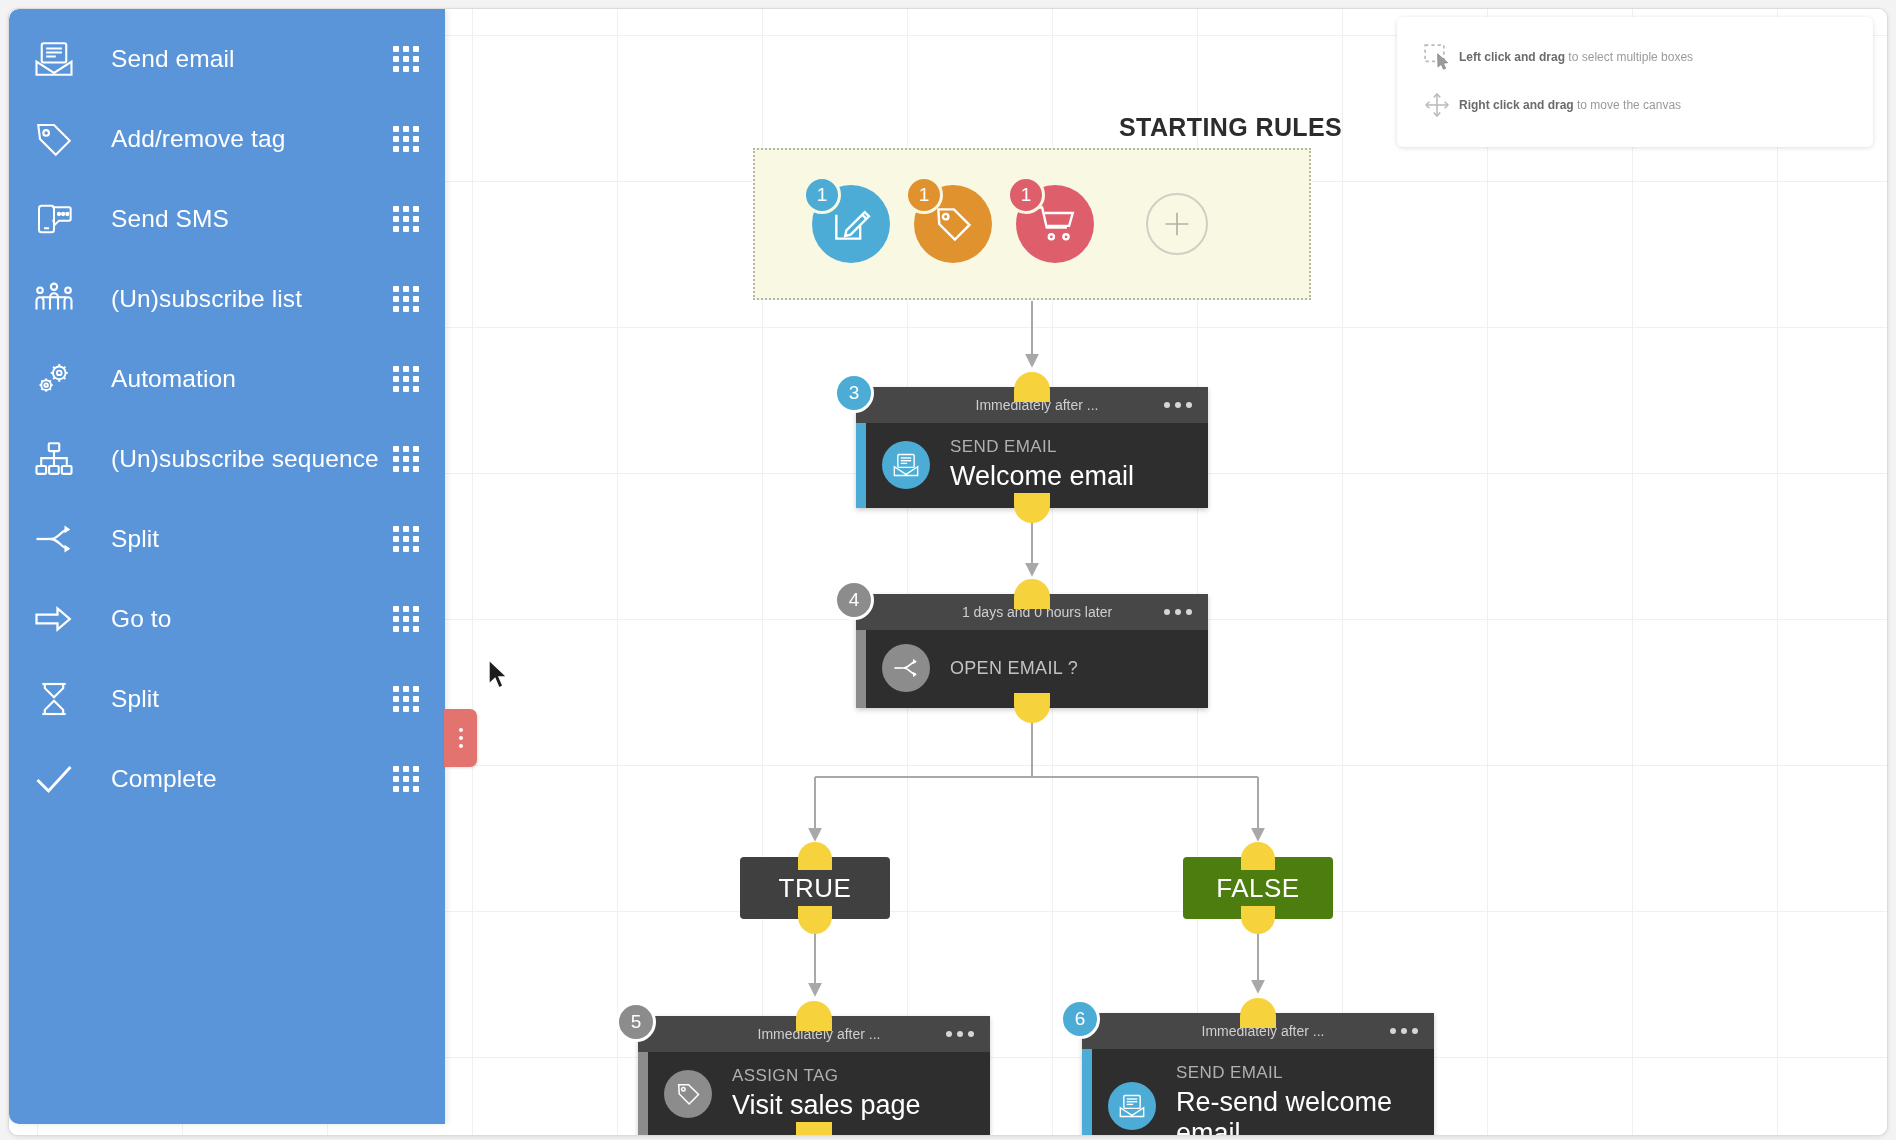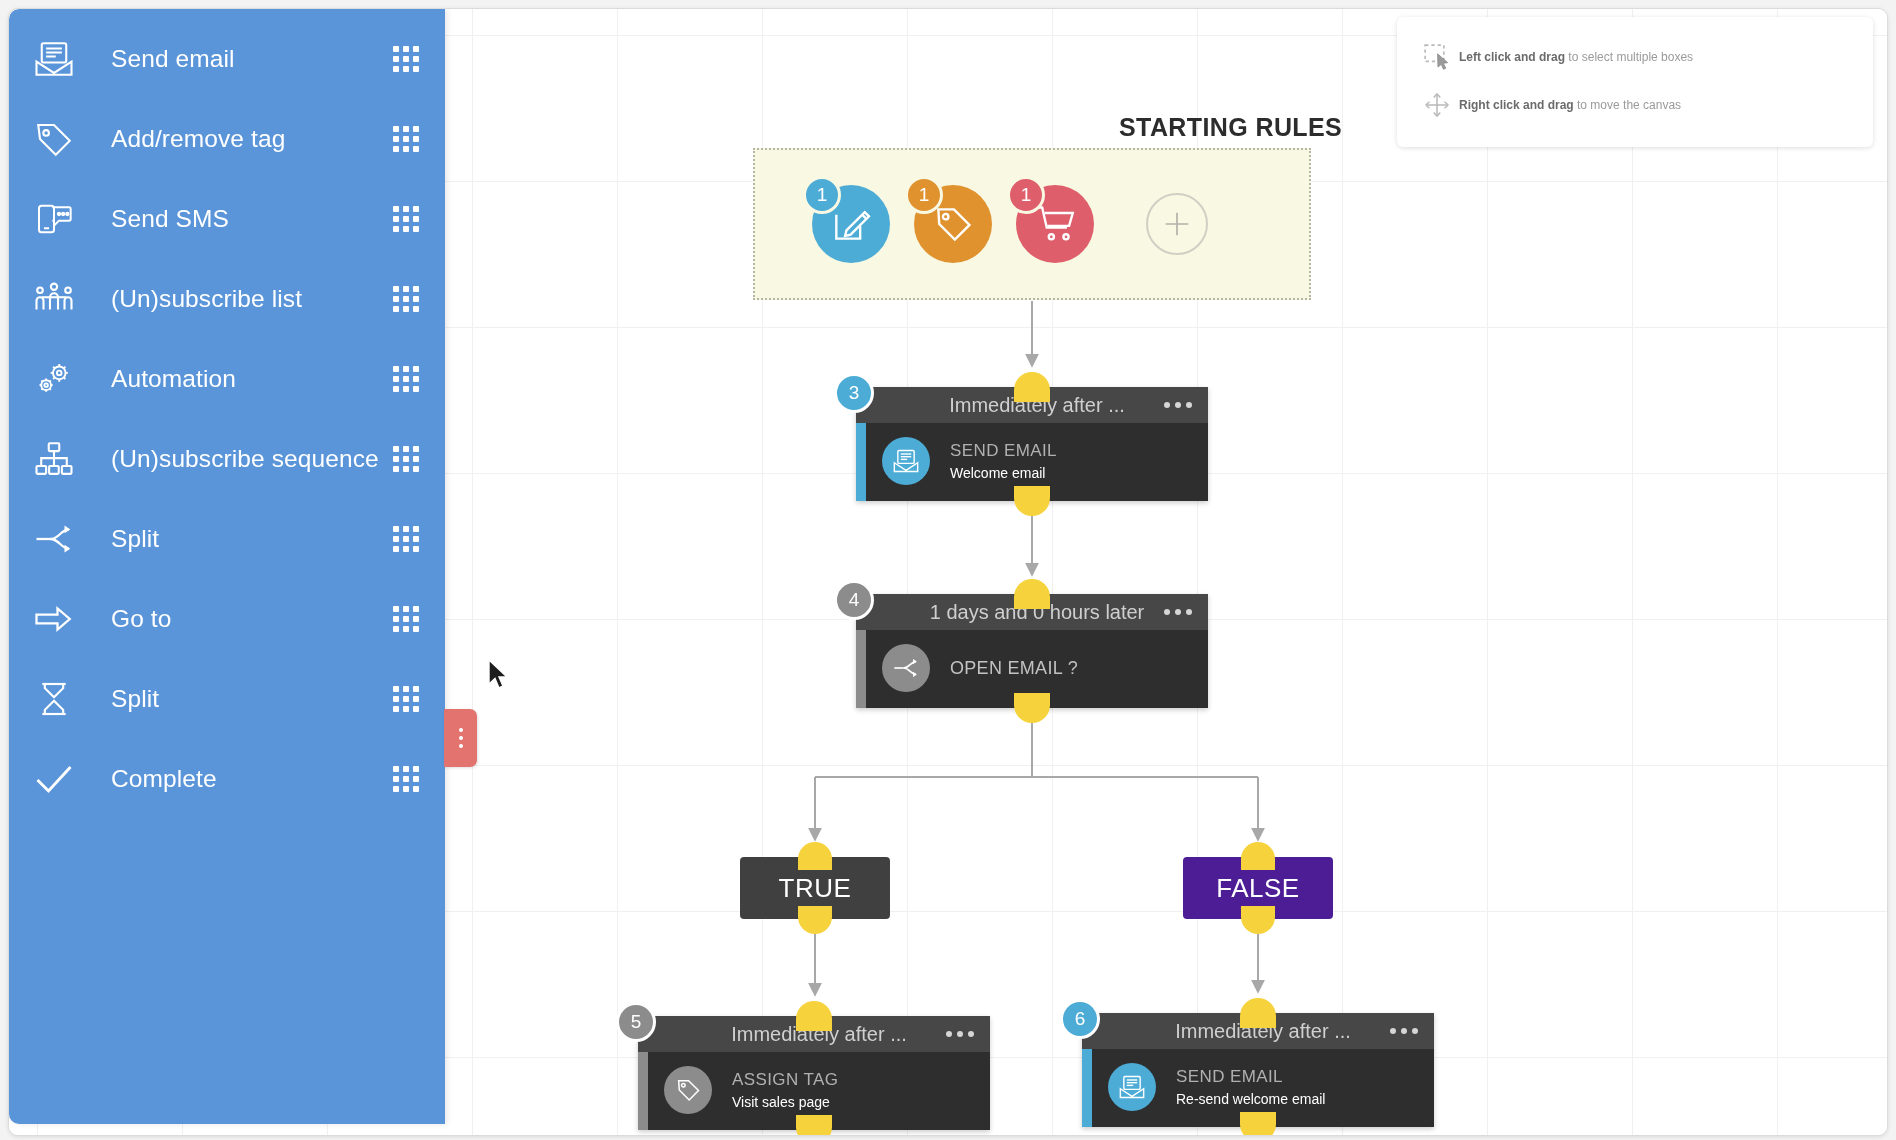--- a/index.html
+++ b/index.html
@@ -173,21 +173,21 @@
     width: 10px; height: 100%;
   }
   .card-head {
     height: 36px;
     background: #474747;
     display: flex; align-items: center; justify-content: center;
     position: relative;
     padding-left: 10px;
   }
   .card-head-txt {
-    font-size: 20px; color: #cfcfcf;
+    font-size: 14px; color: #cfcfcf;
     white-space: nowrap;
   }
   .card-dots {
     position: absolute; right: 16px; top: 50%;
     transform: translateY(-50%);
     display:flex; gap:5px; cursor:pointer;
   }
   .card-dots i { width:6px; height:6px; background:#d6d6d6; border-radius:50%; display:block; }
   .card-body {
     display: flex; align-items: center;
@@ -195,21 +195,21 @@
     min-height: 78px;
   }
   .card-ico {
     width: 48px; height: 48px; flex: 0 0 48px;
     border-radius: 50%;
     display:flex; align-items:center; justify-content:center;
     color:#ffffff;
   }
   .card-txtwrap { margin-left: 20px; }
   .card-kind { font-size: 17px; color:#b0b0b0; letter-spacing:0.4px; }
-  .card-name { font-size: 14px; color:#ffffff; margin-top: 4px; }
+  .card-name { font-size: 27px; color:#ffffff; margin-top: 4px; }
   .card-single { font-size: 18px; color:#c2c2c2; letter-spacing:0.3px; margin-left:20px; }
   .card-num {
     position: absolute;
     left: -22px; top: -14px;
     width: 40px; height: 40px;
     border-radius: 50%;
     border: 3px solid #ffffff;
     display:flex; align-items:center; justify-content:center;
     color:#ffffff; font-size: 19px;
     z-index: 3;
@@ -633,21 +633,21 @@
     </div>
     <div class="dot-bot"></div>
   </div>
 
   <div class="tf" style="left:731px; top:848px; background:#404040;">
     <div class="dot-top"></div>
     <span>TRUE</span>
     <div class="dot-bot"></div>
   </div>
 
-  <div class="tf" style="left:1174px; top:848px; background:#4c1d95;justify-content:center;">
+  <div class="tf" style="left:1174px; top:848px; background:#4d7c0f;justify-content:center;">
     <div class="dot-top"></div>
     <span>FALSE</span>
     <div class="dot-bot"></div>
   </div>
 
   <div class="card" style="left:629px; top:1007px;">
     <div class="card-accent" style="background:#8c8c8c"></div>
     <div class="card-num" style="background:#8c8c8c">5</div>
     <div class="dot-top"></div>
     <div class="card-head">

